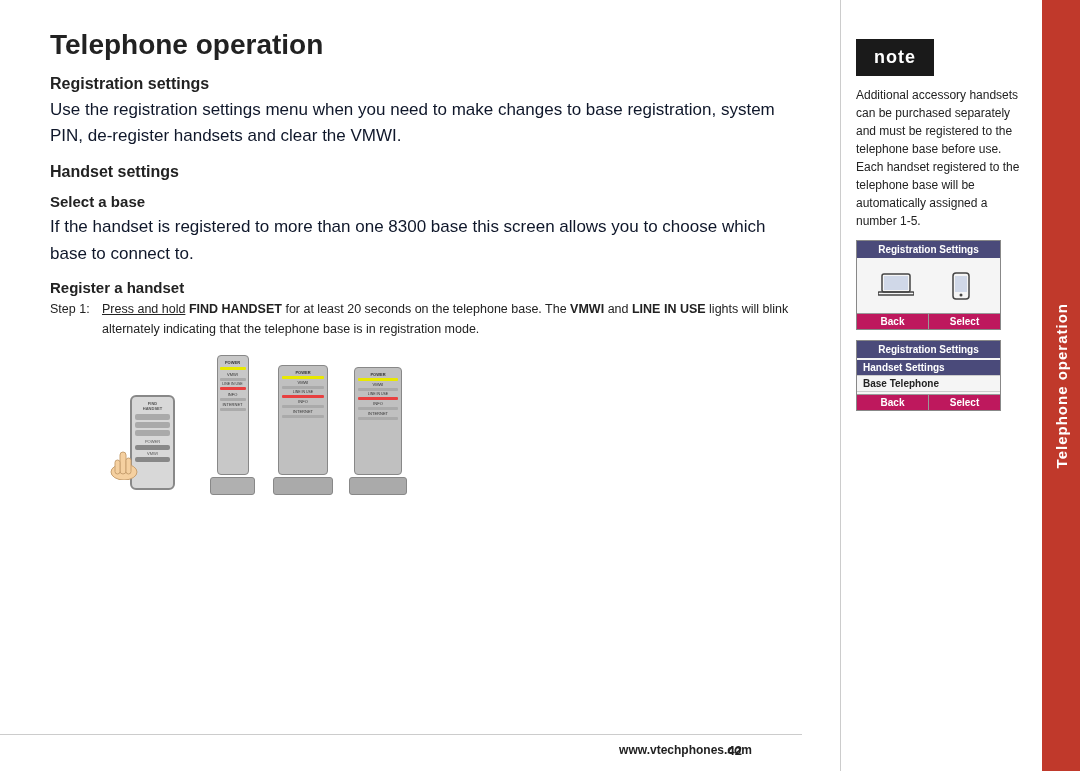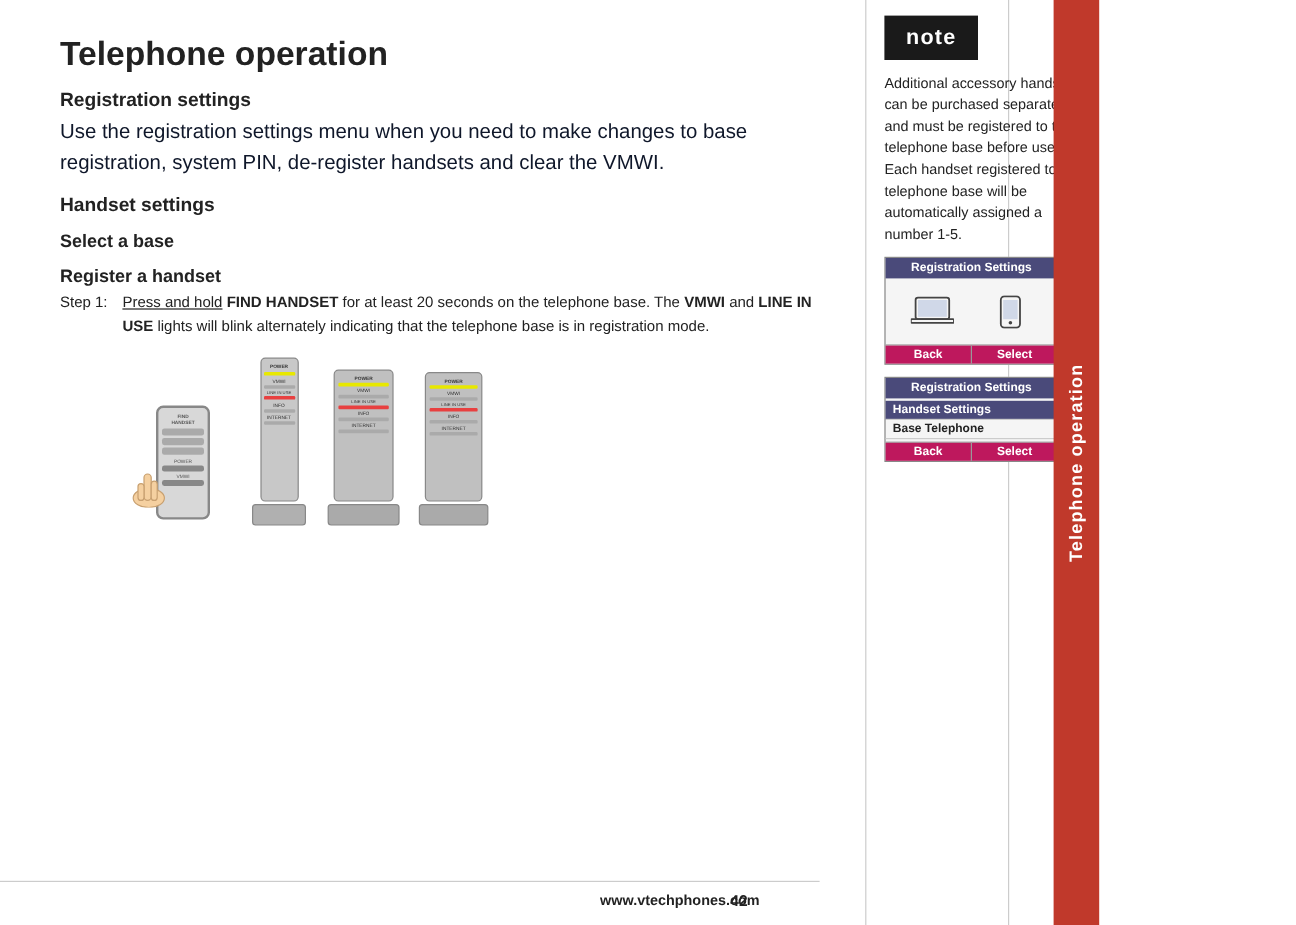--- a/index.html
+++ b/index.html
@@ -9,21 +9,21 @@
       background: #fff;
       font-family: Arial, Helvetica, sans-serif;
       font-size: 13px;
       color: #222;
       overflow: hidden;
       position: relative;
     }
 
     .page-container {
       display: flex;
-      width: 916px;
+      width: 1080px;
       height: 771px;
       position: relative;
       border-radius: 16px;
     }
 
     
     .side-tab {
       position: absolute;
       right: 0;
       top: 0;
@@ -50,23 +50,24 @@
     .main-content {
       flex: 1;
       padding: 30px 40px 20px 50px;
       position: relative;
       max-width: 840px;
     }
 
     
     .right-panel {
       width: 195px;
-      padding: 13px 15px;
+      padding: 27px 15px;
       position: relative;
       border-left: 1px solid #ccc;
+      margin-top: 12px;
     }
 
     
     .note-box {
       background: #1a1a1a;
       color: #fff;
       font-size: 18px;
       font-weight: bold;
       text-align: center;
       padding: 8px 18px;
@@ -258,20 +259,21 @@
   <div class="main-content">
 
     <h1 class="page-title">Telephone operation</h1>
 
     <h2 class="section-heading">Registration settings</h2>
     <p class="body-text">Use the registration settings menu when you need to make changes to base registration, system PIN, de-register handsets and clear the VMWI.</p>
 
     <h2 class="section-heading">Handset settings</h2>
 
     <h3 class="sub-heading">Select a base</h3>
+    <p class="body-text">If the handset is registered to more than one 8300 base this screen allows you to choose which base to connect to.</p>
 
     <h3 class="sub-heading">Register a handset</h3>
 
     <div class="step-line">
       <span class="step-label">Step 1:</span>
       <span class="step-content">
         <span class="underline">Press and hold</span>
         <span class="bold"> FIND HANDSET </span>
         <span>for at least 20 seconds on the telephone base. The </span>
         <span class="bold">VMWI</span>

